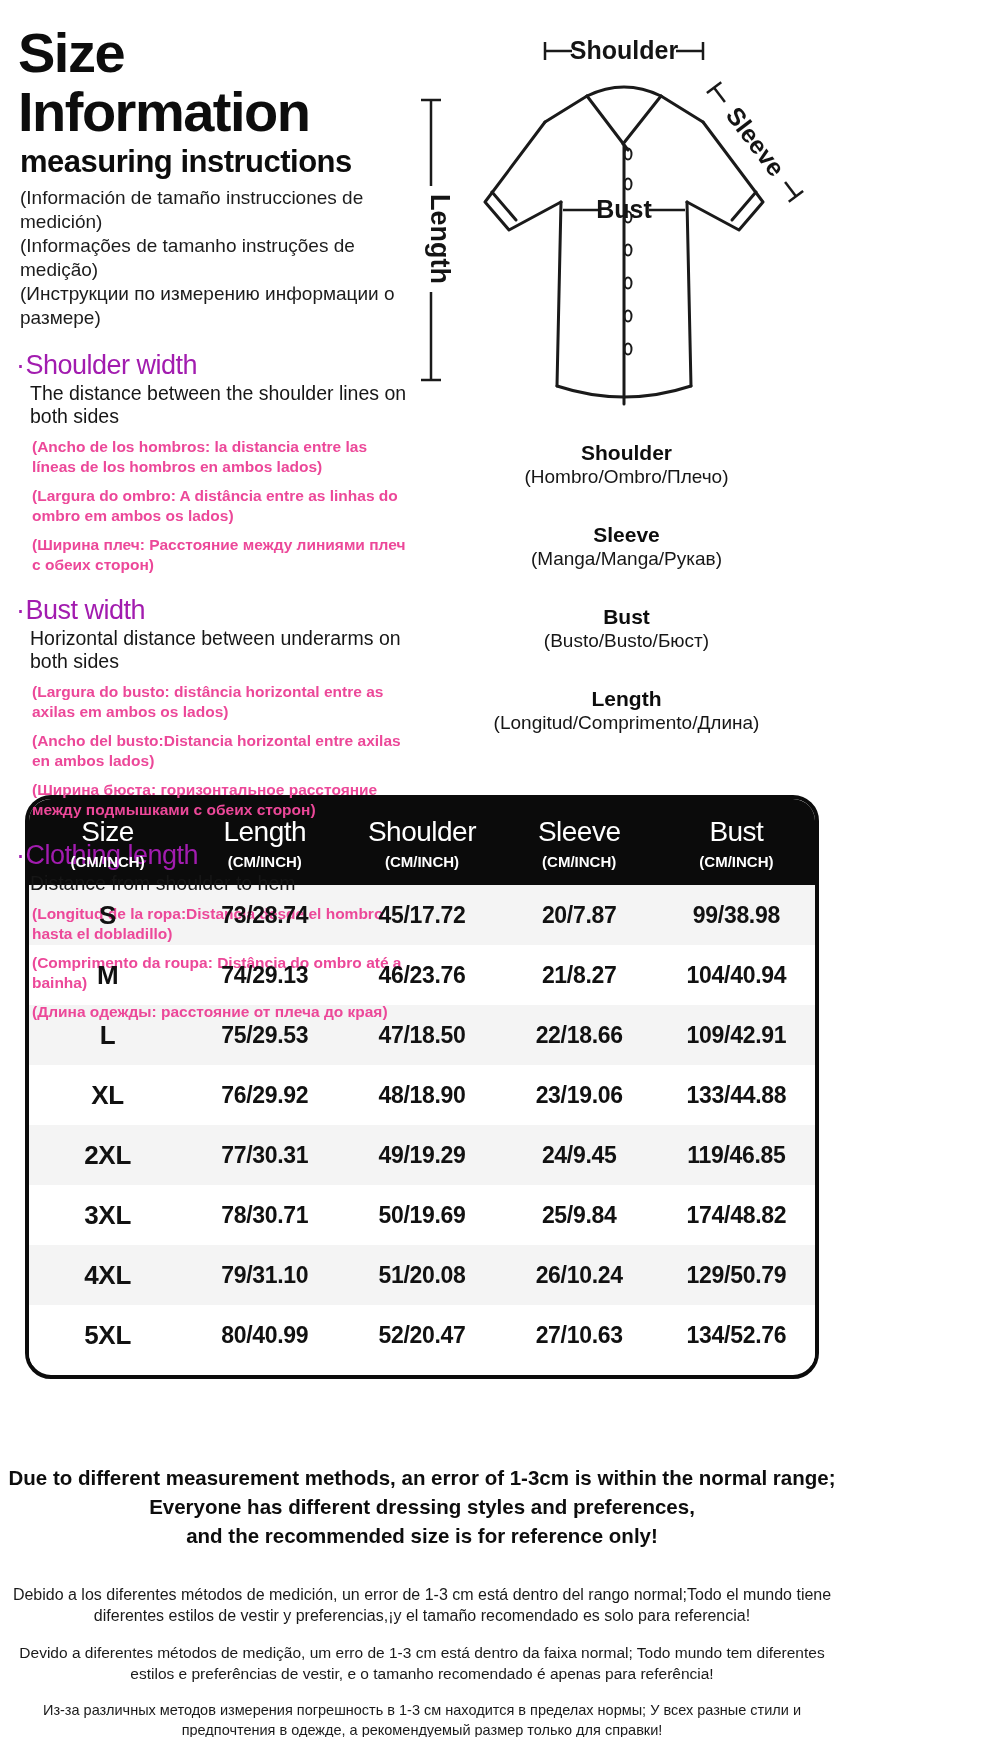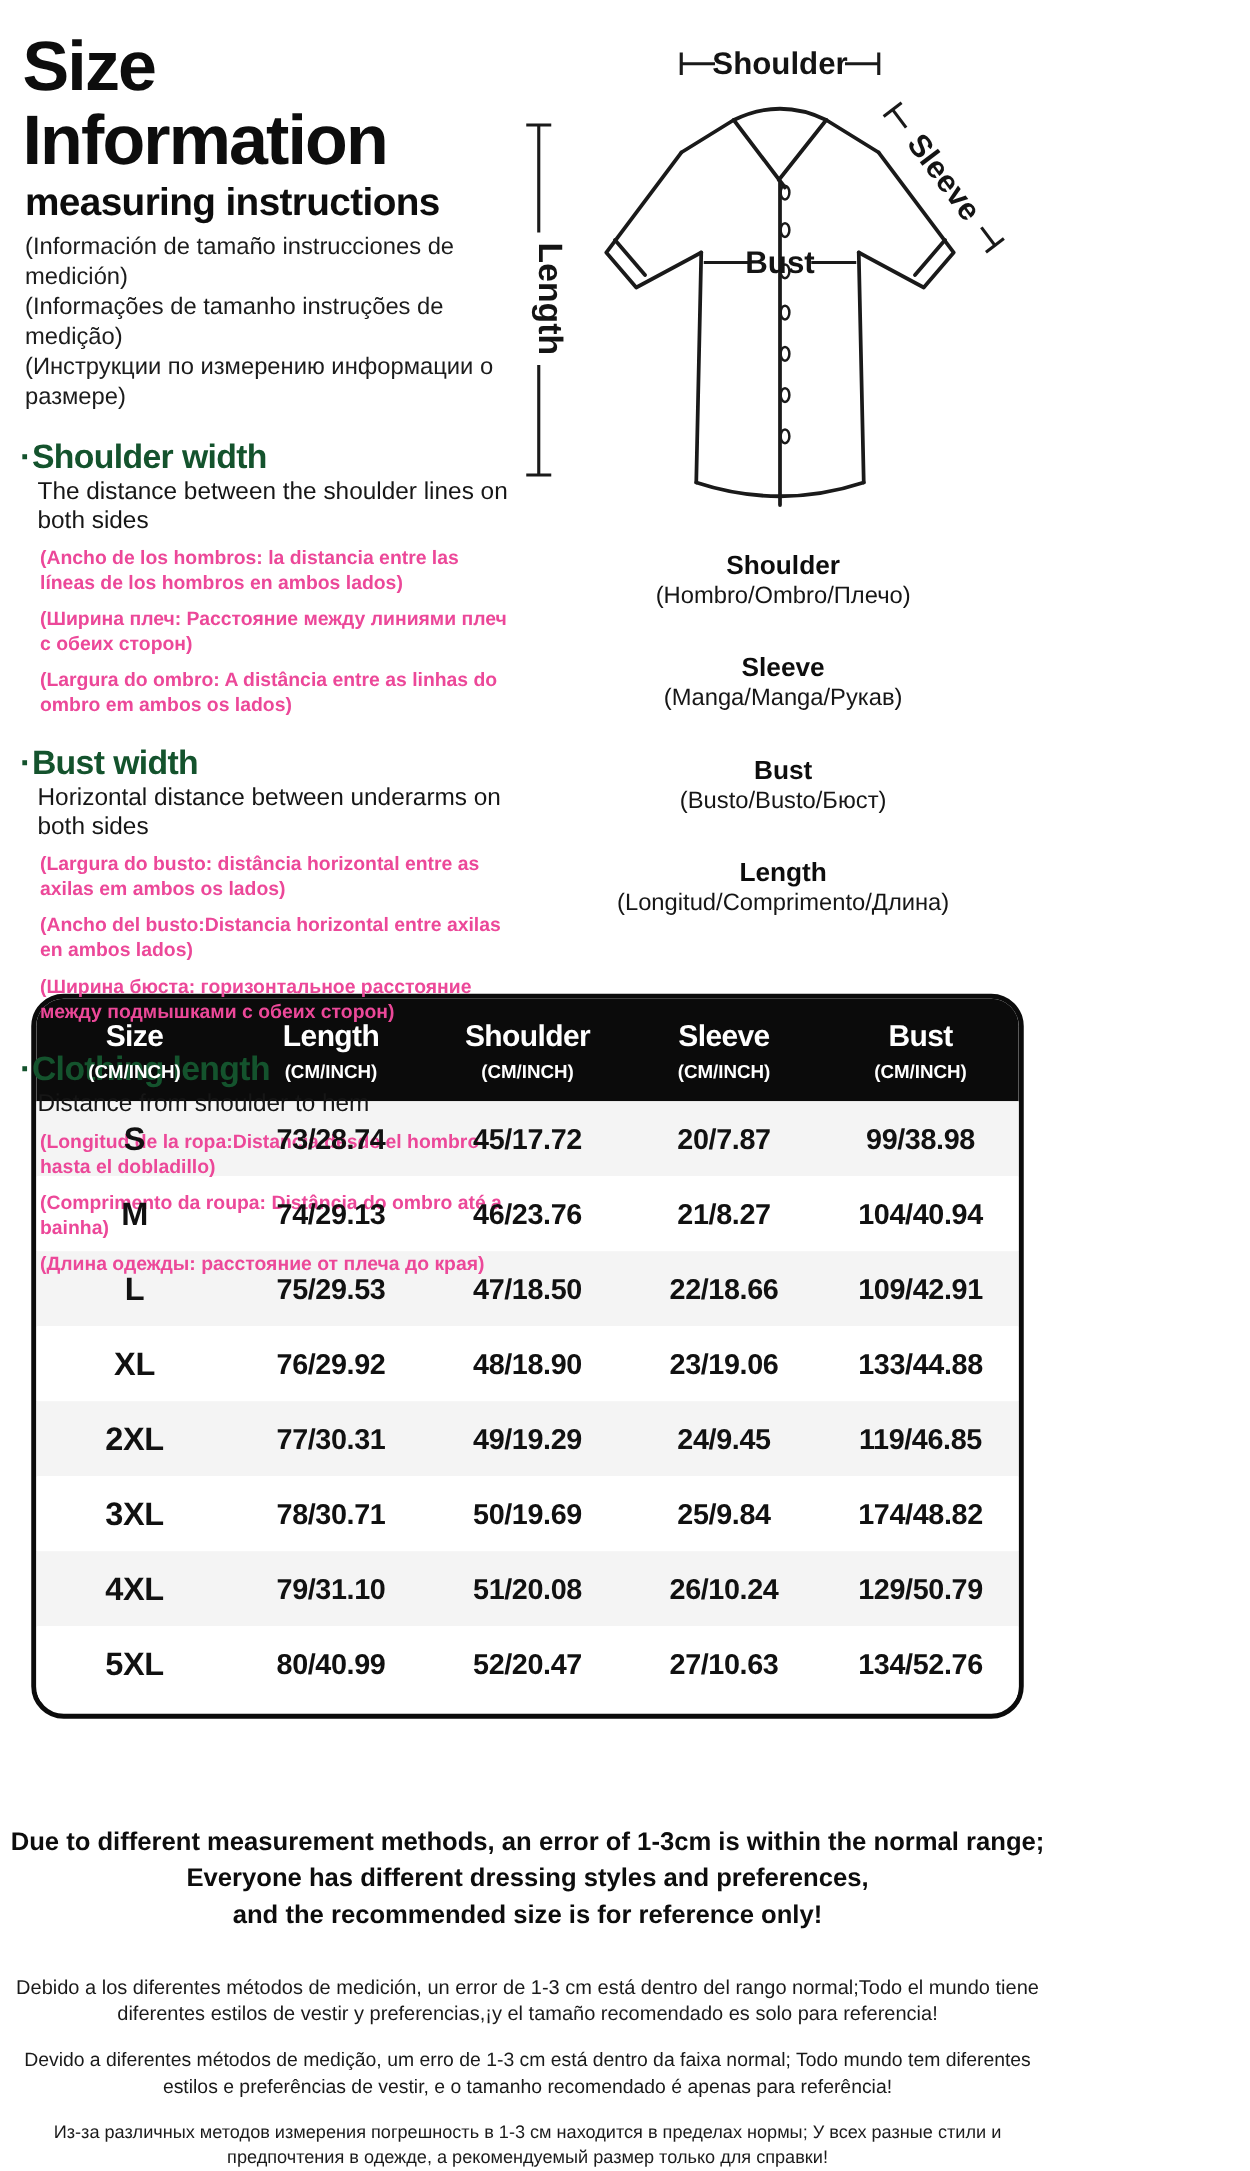--- a/index.html
+++ b/index.html
@@ -25,21 +25,21 @@
     margin-left:20px; margin-top:2px;
     font-size:31px; font-weight:bold; letter-spacing:-0.5px;
     color:#0d0d0d;
   }
   .title-tr { margin-left:20px; margin-top:6px; }
   .title-tr p { font-size:19px; line-height:24px; color:#1c1c1c; }
 
   .measure-section { margin-top:20px; }
   .sec-title {
     margin-left:16px;
-    font-size:27px; font-weight:bold; letter-spacing:-0.5px; color:#14532d;
+    font-size:27px; font-weight:normal; letter-spacing:-0.5px; color:#a21caf;
   }
   .sec-title .bullet { margin-right:1px; }
   .sec-desc { margin-left:30px; margin-top:1px; font-size:19.5px; color:#161616; }
   .sec-tr {
     margin-left:32px; margin-top:9px; max-width:478px;
     font-size:15.5px; line-height:20px; color:#ec4899;font-weight:bold;
   }
 
   
   .shirt-svg { display:block; margin:0 auto; }
@@ -53,21 +53,21 @@
     margin:40px 25px 0 25px;
     border:4px solid #0b0b0b; border-radius:26px;
     overflow:hidden; background:#ffffff; padding-bottom:10px;
   }
   .t-header {
     display:grid; grid-template-columns:repeat(5,1fr);
     background:#0b0b0b; color:#ffffff;
     padding:17px 0 15px 0;
   }
   .t-header .hcol { text-align:center; }
-  .col-title { font-size:24px; font-weight:bold; letter-spacing:-0.5px; }
+  .col-title { font-size:28px; font-weight:normal; letter-spacing:-0.5px; }
   .col-sub { font-size:15px; font-weight:bold; margin-top:5px; }
   .t-row {
     display:grid; grid-template-columns:repeat(5,1fr);
     height:60px; align-items:center; text-align:center;
     font-weight:bold; font-size:23px; letter-spacing:-0.3px; background:#ffffff;
   }
   .t-row.alt { background:#f4f4f4; }
   .t-row .size-cell { font-size:26px; }
 
   
@@ -90,22 +90,22 @@
       <div class="title-tr">
         <p>(Información de tamaño instrucciones de medición)</p>
         <p>(Informações de tamanho instruções de medição)</p>
         <p>(Инструкции по измерению информации о размере)</p>
       </div>
 
       <section class="measure-section">
         <h3 class="sec-title"><span class="bullet">·</span><span>Shoulder width</span></h3>
         <p class="sec-desc">The distance between the shoulder lines on both sides</p>
         <p class="sec-tr">(Ancho de los hombros: la distancia entre las líneas de los hombros en ambos lados)</p>
+        <p class="sec-tr">(Largura do ombro: A distância entre as linhas do ombro em ambos os lados)</p>
         <p class="sec-tr">(Ширина плеч: Расстояние между линиями плеч с обеих сторон)</p>
-        <p class="sec-tr">(Largura do ombro: A distância entre as linhas do ombro em ambos os lados)</p>
       </section>
 
       <section class="measure-section">
         <h3 class="sec-title"><span class="bullet">·</span><span>Bust width</span></h3>
         <p class="sec-desc">Horizontal distance between underarms on both sides</p>
         <p class="sec-tr">(Largura do busto: distância horizontal entre as axilas em ambos os lados)</p>
         <p class="sec-tr">(Ancho del busto:Distancia horizontal entre axilas en ambos lados)</p>
         <p class="sec-tr">(Ширина бюста: горизонтальное расстояние между подмышками с обеих сторон)</p>
       </section>
 

